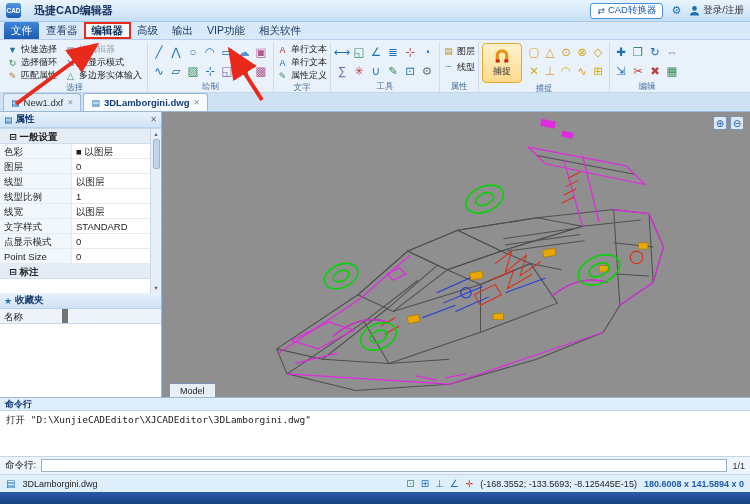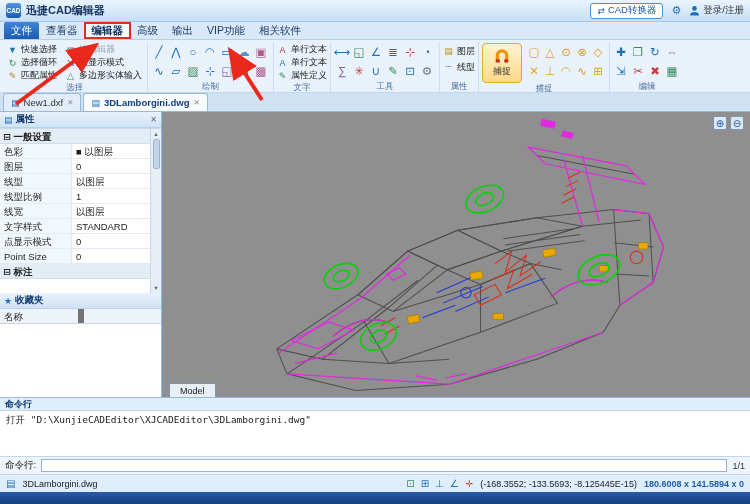--- a/index.html
+++ b/index.html
@@ -1,20 +1,20 @@
 <!DOCTYPE html>
 <html><head>
 <meta charset="utf-8">
 <style>
   * { margin:0; padding:0; box-sizing:border-box; }
   body { font-family:"Liberation Sans","DejaVu Sans",sans-serif; }
   .app { width:750px; height:504px; display:flex; flex-direction:column; background:#fff; position:relative; overflow:hidden; }
 
   
-  .titlebar { height:22px; background:linear-gradient(#eaf4fd,#c6dff5); border-bottom:1px solid #a6c8e8; display:flex; align-items:center; padding:0 6px; gap:5px; flex:0 0 22px; }
+  .titlebar { height:22px; background:linear-gradient(#eaf4fd,#c6dff5); border-bottom:1px solid #a6c8e8; display:flex; align-items:center; padding:0 6px; gap:13px; flex:0 0 22px; }
   .logo { width:15px; height:15px; background:linear-gradient(#4f97e0,#1b5cb4); color:#fff; font-size:6.5px; font-weight:bold; display:flex; align-items:center; justify-content:center; border-radius:3px; }
   .apptitle { font-size:11px; font-weight:bold; color:#16345f; }
   .tb-right { margin-left:auto; display:flex; align-items:center; gap:8px; }
   .conv-btn { height:16px; display:flex; align-items:center; gap:3px; background:#fff; border:1px solid #4a90d9; border-radius:3px; padding:0 6px; font-size:9.5px; color:#1d5cb0; cursor:pointer; }
   .conv-ico { font-size:9px; }
   .login { display:flex; align-items:center; gap:3px; font-size:9.5px; color:#333; cursor:pointer; }
   .gear { font-size:11px; color:#1d6fb8; cursor:pointer; }
 
   
   .menubar { height:18px; background:#d9e9f9; border-bottom:1px solid #b5cfec; display:flex; align-items:flex-end; padding:0 4px; flex:0 0 18px; }
@@ -55,31 +55,31 @@
 
   
   .main { flex:1 1 auto; display:flex; min-height:0; }
   .leftpanel { width:162px; flex:0 0 162px; background:#eef4fb; border-right:1px solid #9ab8d8; display:flex; flex-direction:column; font-size:10px; }
   .panel-header { height:16px; flex:0 0 16px; background:linear-gradient(#e8f2fc,#cfe2f4); border-bottom:1px solid #b8d2ec; display:flex; align-items:center; padding:0 4px; gap:3px; color:#12386e; font-weight:bold; font-size:9.5px; }
   .ph-ico { color:#1d6fb8; font-size:9px; }
   .ph-close { margin-left:auto; color:#667; font-size:8px; cursor:pointer; }
   .preset { margin:2px 3px; height:16px; flex:0 0 16px; background:#fff; border:1px solid #9ab4d0; display:flex; align-items:center; justify-content:space-between; padding:0 4px; font-size:9.5px; color:#222; cursor:pointer; }
   .preset .chev { font-size:7px; color:#456; }
   .prop-table { position:relative; height:165px; flex:0 0 165px; border-top:1px solid #c8d8ea; background:#fff; overflow:hidden; padding-right:11px; }
-  .prop-section { height:15px; line-height:15px; background:#e4ecf6; font-weight:bold; padding-left:3px; border-bottom:1px solid #cfdcea; color:#222; font-size:9.5px; }
+  .prop-section { height:15px; line-height:15px; background:#e4ecf6; font-weight:bold; padding-left:9px; border-bottom:1px solid #cfdcea; color:#222; font-size:9.5px; }
   .prop-row { display:flex; height:15px; line-height:15px; border-bottom:1px solid #e2eaf3; cursor:default; font-size:9.5px; }
   .prop-label { width:72px; flex:0 0 72px; background:#f2f7fc; border-right:1px solid #e2eaf3; padding-left:4px; color:#222; overflow:hidden; white-space:nowrap; }
   .prop-value { flex:1; padding-left:4px; color:#222; overflow:hidden; white-space:nowrap; }
   .prop-scroll { position:absolute; right:0; top:0; bottom:0; width:11px; background:#e8eef6; border-left:1px solid #c8d8ea; display:flex; flex-direction:column; align-items:center; font-size:5.5px; color:#567; }
   .sb-arrow { height:10px; line-height:10px; cursor:pointer; }
   .sb-thumb { width:7px; height:30px; background:#c2d4e8; border:1px solid #9ab4d0; border-radius:2px; cursor:pointer; }
   .sb-space { flex:1; }
   .fav-cols { display:flex; height:15px; flex:0 0 15px; background:#eef3f9; border-bottom:1px solid #c8d8ea; font-size:9.5px; }
   .fav-col { line-height:15px; padding-left:4px; color:#222; }
-  .fav-col:nth-child(1) { width:84px; border-right:6px solid #737373; }
+  .fav-col:nth-child(1) { width:68px; border-right:6px solid #737373; }
   .fav-col:nth-child(2) { flex:1;margin-top:12px; }
   .fav-body { flex:1; background:#fff; }
 
   .canvas { flex:1; position:relative; background:#8f8f8f; overflow:hidden; border-left:1px solid #7d93ad; }
   .zoomctl { position:absolute; top:4px; right:6px; display:flex; gap:3px; z-index:5; }
   .zoombtn { width:14px; height:14px; background:#dce8f4; border:1px solid #7a96b4; display:flex; align-items:center; justify-content:center; font-size:10px; color:#1d5cb0; border-radius:2px; cursor:pointer; }
   .model-tab { position:absolute; left:6px; bottom:0; height:14px; background:#e8eef6; border:1px solid #7a96b4; border-bottom:none; padding:0 10px; font-size:9px; color:#222; border-radius:2px 2px 0 0; display:flex; align-items:center; cursor:pointer; z-index:5; }
 
   
   .cmd-header { height:14px; flex:0 0 14px; background:#dfeefb; border-top:1px solid #9ab8d8; border-bottom:1px solid #c3d6ea; font-size:9px; font-weight:bold; color:#12386e; display:flex; align-items:center; padding:0 5px; }

